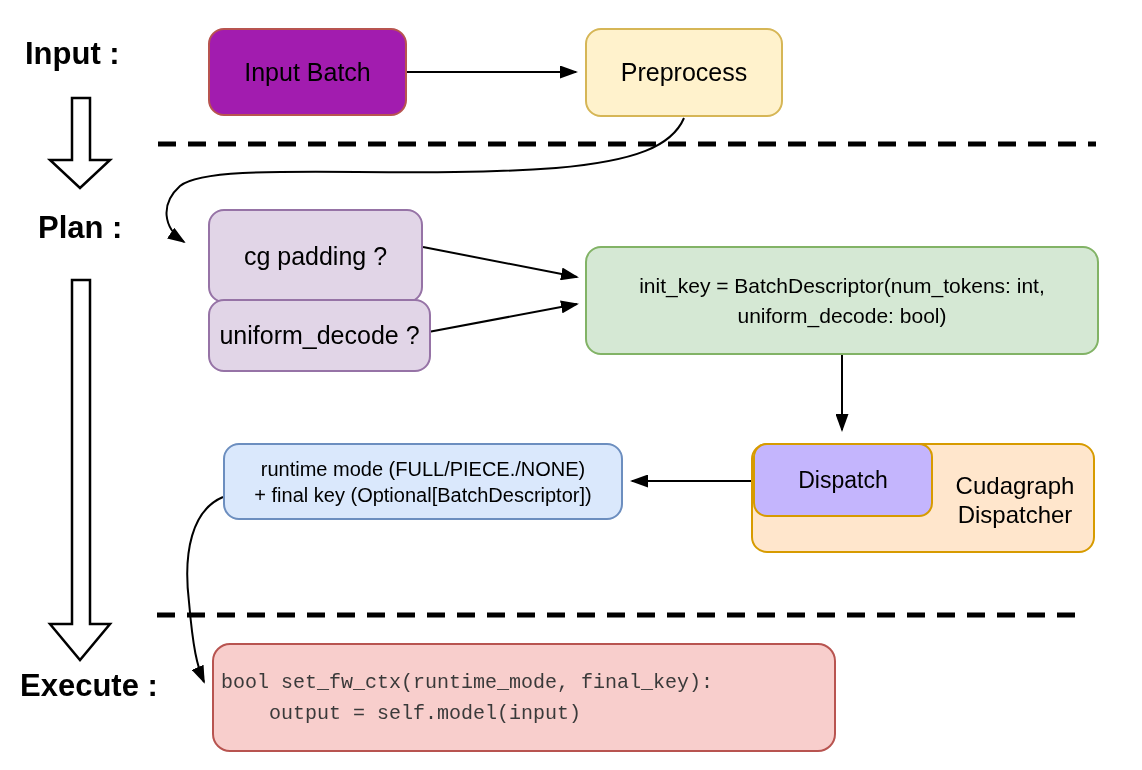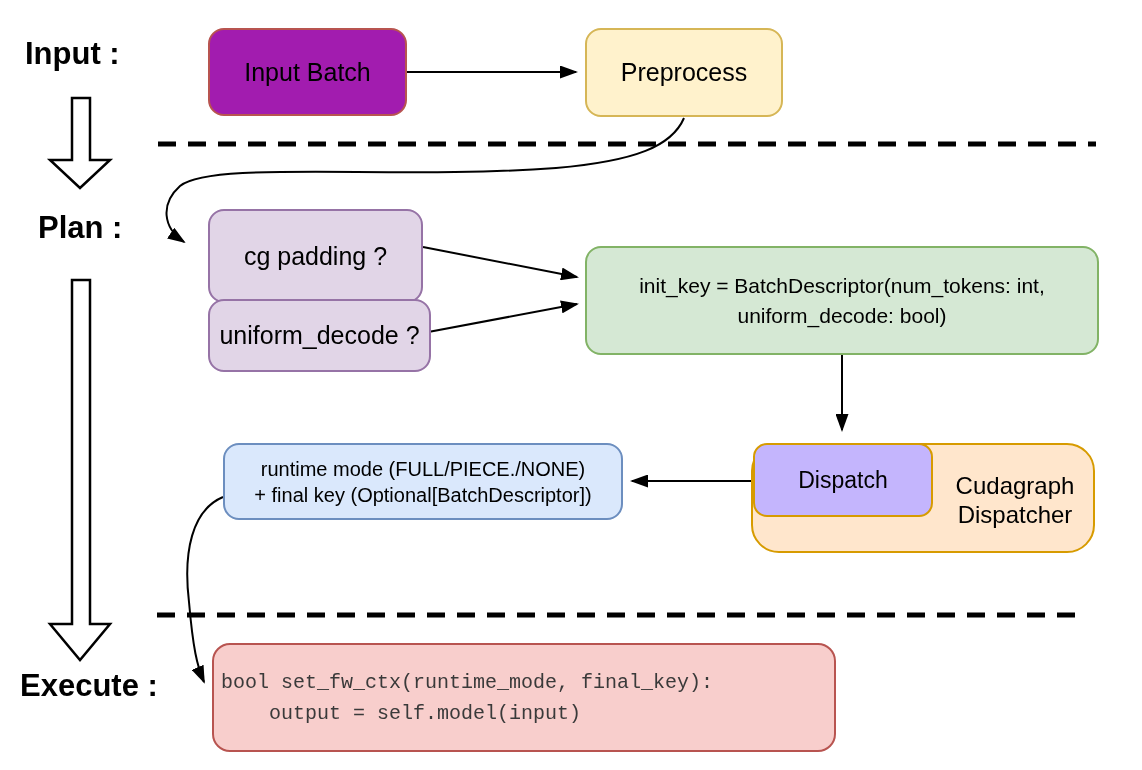--- a/index.html
+++ b/index.html
@@ -39,21 +39,21 @@
   #node-preprocess    { left:585px; top:28px;  width:198px; height:89px;
                         background:#fff2cc; border-color:#d6b656; font-size:25px; }
   #node-cg-padding    { left:208px; top:209px; width:215px; height:94px;
                         background:#e1d5e7; border-color:#9673a6; font-size:25px; }
   #node-uniform-decode{ left:208px; top:299px; width:223px; height:73px;
                         background:#e1d5e7; border-color:#9673a6; font-size:25px; }
   #node-init-key      { left:585px; top:226px; width:514px; height:109px;
                         background:#d5e8d4; border-color:#82b366;
                         font-size:21px; line-height:30px;margin-top:20px; }
   #node-dispatcher    { left:751px; top:443px; width:344px; height:110px;
-                        background:#ffe6cc; border-color:#d79b00; border-radius:28px; }
+                        background:#ffe6cc; border-color:#d79b00; border-radius:16px; }
   #dispatcher-text    { position:absolute; left:182px; top:0; width:160px; height:110px;
                         display:flex; flex-direction:column; align-items:center;
                         justify-content:center; font-size:24px; line-height:29px; }
   #node-dispatch      { left:753px; top:443px; width:180px; height:74px;
                         background:#c4b5fd; border-color:#d79b00;
                         border-radius:14px; font-size:23px; }
   #node-runtime-mode  { left:223px; top:443px; width:400px; height:77px;
                         background:#dae8fc; border-color:#6c8ebf;
                         font-size:20px; line-height:26px; }
   #node-execute-code  { left:212px; top:643px; width:624px; height:109px;

